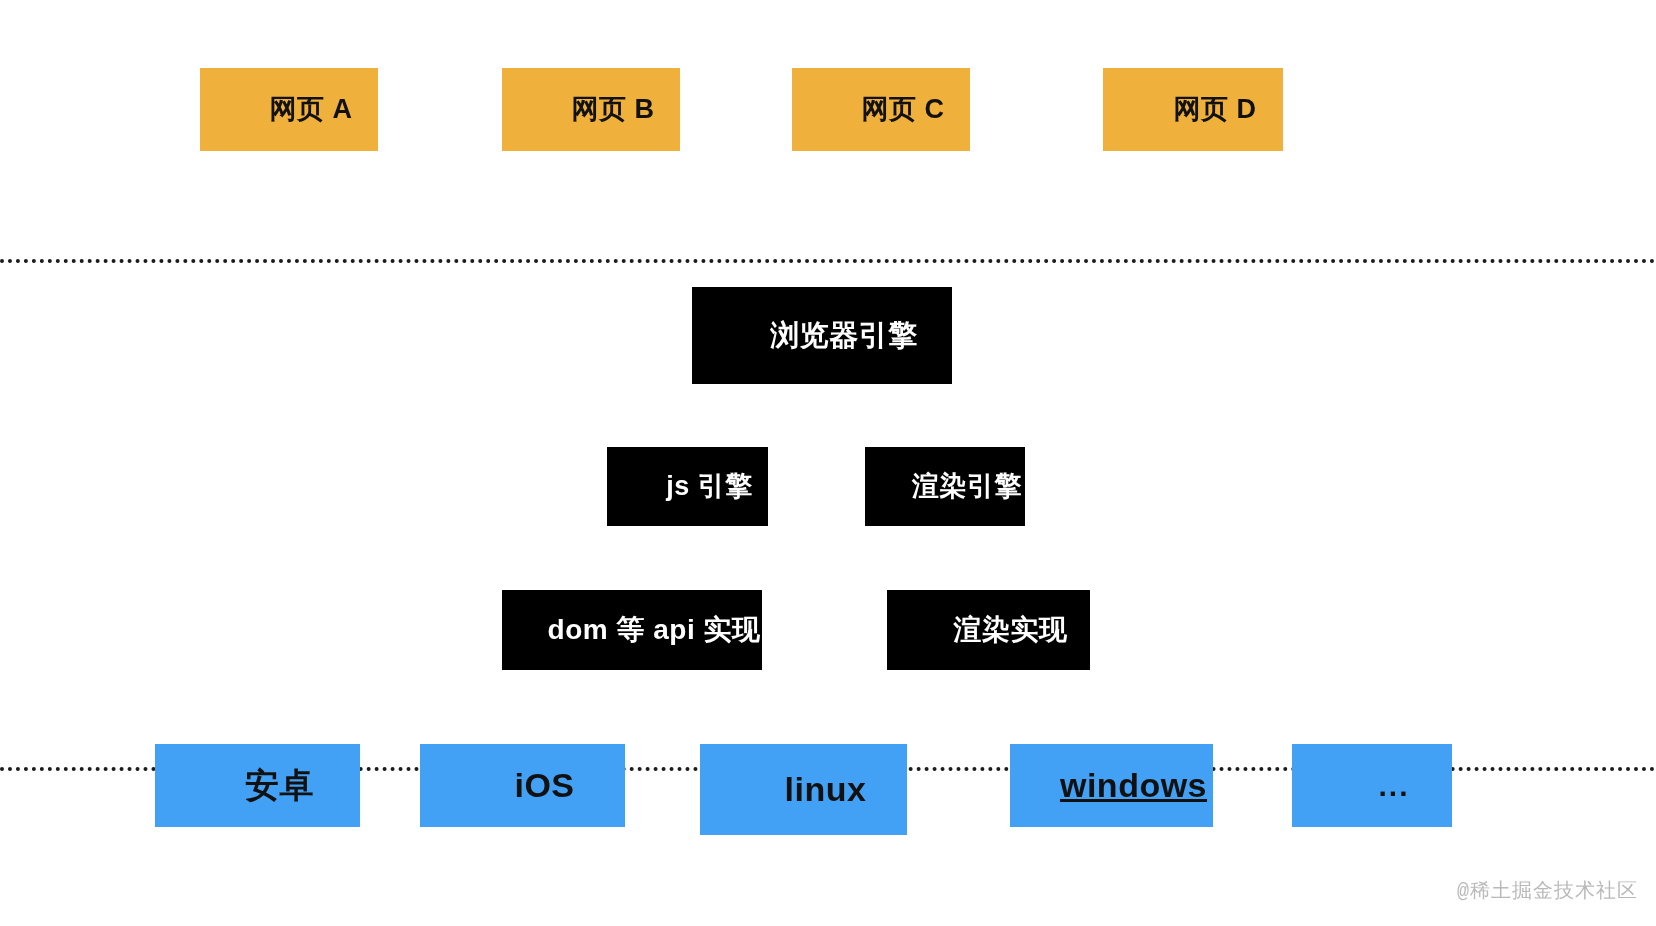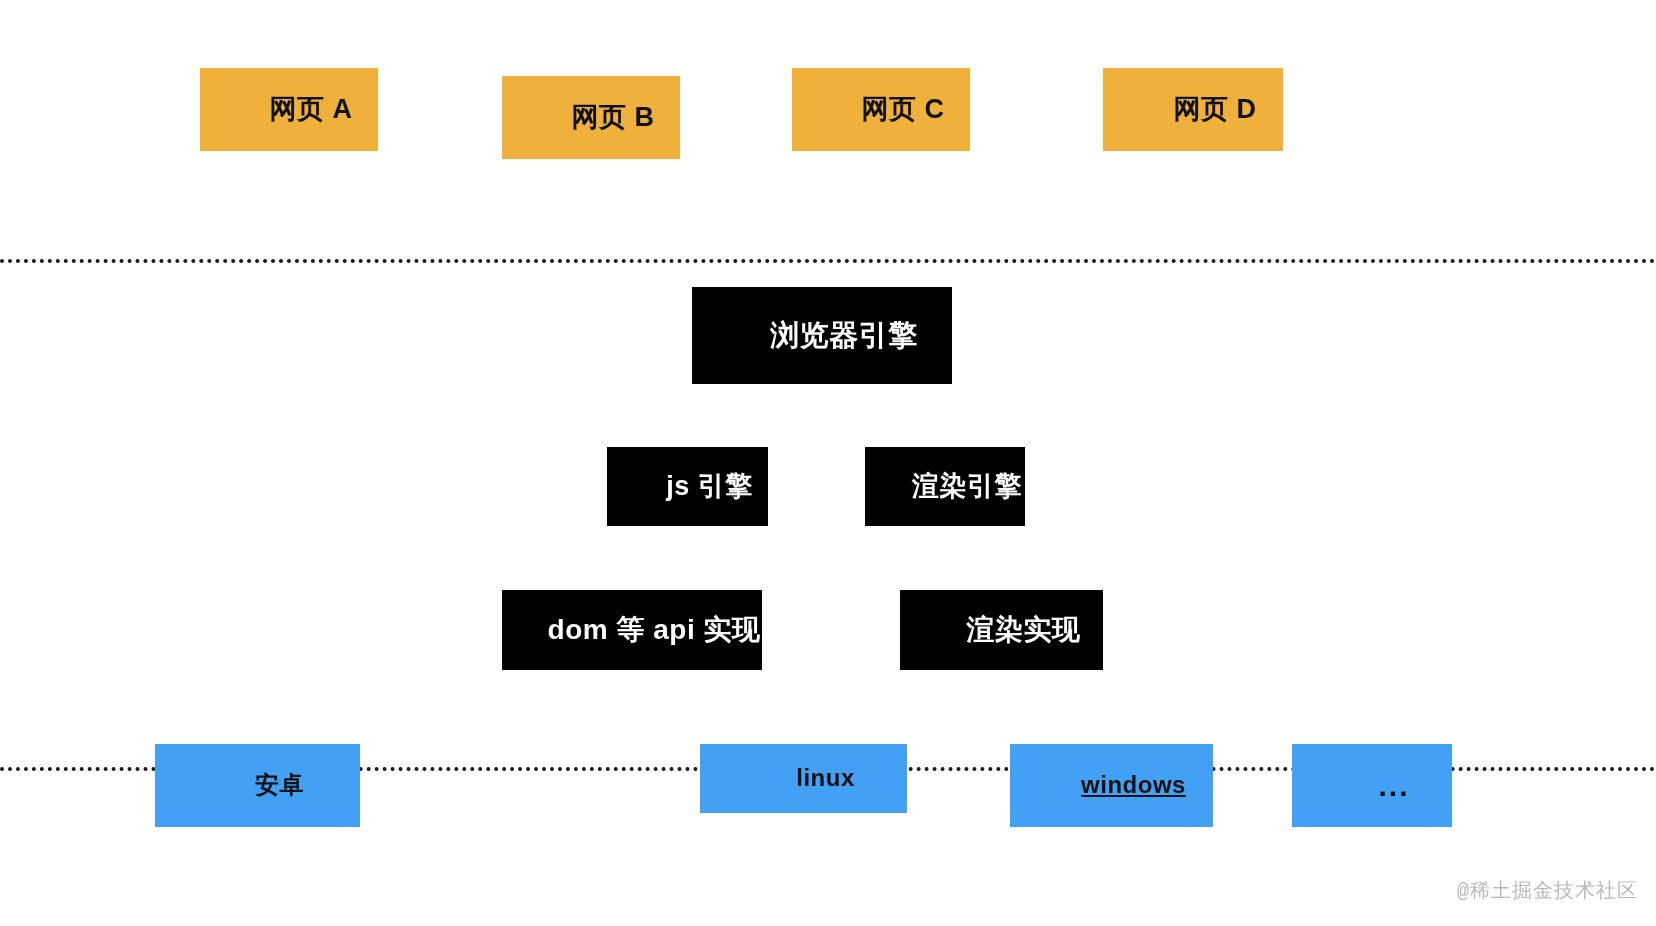--- a/index.html
+++ b/index.html
@@ -48,21 +48,21 @@
     font-weight: 700;
   }
   .engine-box.lvl-1 { font-size: 29px; }
   .engine-box.lvl-2 { font-size: 27px; }
   .engine-box.lvl-3 { font-size: 28px; }
 
   
   .os-box {
     background: #42a1f5;
     color: #111111;
-    font-size: 24px;
+    font-size: 34px;
     font-weight: 700;
   }
   .os-box.ellipsis-box { font-size: 30px; letter-spacing: 2px; }
 
   
   .divider {
     position: absolute;
     left: 0;
     width: 1656px;
     height: 0;
@@ -82,21 +82,21 @@
   }
 </style>
 </head>
 <body>
 
 <div id="canvas" style="background: rgb(255, 255, 255);">
 
   <div class="box page-box" style="left: 200px; top: 68px; width: 178px; height: 83px; background-color: rgb(239, 176, 60); color: rgb(17, 17, 17);">
     <span>网页 A</span>
   </div>
-  <div class="box page-box" style="left: 502px; top: 68px; width: 178px; height: 83px; background-color: rgb(239, 176, 60); color: rgb(17, 17, 17); margin-top: 8px;">
+  <div class="box page-box" style="left: 502px; top: 68px; width: 178px; height: 83px; background-color: rgb(239, 176, 60); color: rgb(17, 17, 17);">
     <span>网页 B</span>
   </div>
   <div class="box page-box" style="left: 792px; top: 68px; width: 178px; height: 83px; background-color: rgb(239, 176, 60); color: rgb(17, 17, 17);">
     <span>网页 C</span>
   </div>
   <div class="box page-box" style="left: 1103px; top: 68px; width: 180px; height: 83px; background-color: rgb(239, 176, 60); color: rgb(17, 17, 17);">
     <span>网页 D</span>
   </div>
 
   <div class="divider" style="top: 259px; border-top-color: rgb(27, 27, 27);"></div>
@@ -108,30 +108,33 @@
   <div class="box engine-box lvl-2" style="left: 607px; top: 447px; width: 161px; height: 79px; background-color: rgb(0, 0, 0); color: rgb(255, 255, 255); text-align: right;">
     <span>js 引擎</span>
   </div>
   <div class="box engine-box lvl-2" style="left: 865px; top: 447px; width: 160px; height: 79px; background-color: rgb(0, 0, 0); color: rgb(255, 255, 255);">
     <span>渲染引擎</span>
   </div>
 
   <div class="box engine-box lvl-3" style="left: 502px; top: 590px; width: 260px; height: 80px; background-color: rgb(0, 0, 0); color: rgb(255, 255, 255);">
     <span>dom 等 api 实现</span>
   </div>
-  <div class="box engine-box lvl-3" style="left: 887px; top: 590px; width: 203px; height: 80px; background-color: rgb(0, 0, 0); color: rgb(255, 255, 255); margin-left: 13px;">
+  <div class="box engine-box lvl-3" style="left: 887px; top: 590px; width: 203px; height: 80px; background-color: rgb(0, 0, 0); color: rgb(255, 255, 255);">
     <span>渲染实现</span>
   </div>
 
   <div class="divider" style="top: 767px; border-top-color: rgb(27, 27, 27);"></div>
 
   <div class="box os-box" style="left: 155px; top: 744px; width: 205px; height: 83px; background-color: rgb(66, 161, 245); color: rgb(17, 17, 17);">
     <span>安卓</span>
   </div>
-  <div class="box os-box" style="left: 700px; top: 744px; width: 207px; height: 69px; background-color: rgb(66, 161, 245); color: rgb(17, 17, 17);">
+  <div class="box os-box" style="left: 420px; top: 744px; width: 205px; height: 83px; background-color: rgb(66, 161, 245); color: rgb(17, 17, 17);">
+    <span>iOS</span>
+  </div>
+  <div class="box os-box" style="left: 700px; top: 744px; width: 207px; height: 91px; background-color: rgb(66, 161, 245); color: rgb(17, 17, 17);">
     <span>linux</span>
   </div>
   <div class="box os-box" style="left: 1010px; top: 744px; width: 203px; height: 83px; background-color: rgb(66, 161, 245); color: rgb(17, 17, 17); text-decoration: underline;">
     <span>windows</span>
   </div>
   <div class="box os-box ellipsis-box" style="left: 1292px; top: 744px; width: 160px; height: 83px; background-color: rgb(66, 161, 245); color: rgb(17, 17, 17);">
     <span>...</span>
   </div>
 
   <div class="watermark" style="color: rgb(185, 185, 185);">@稀土掘金技术社区</div>

